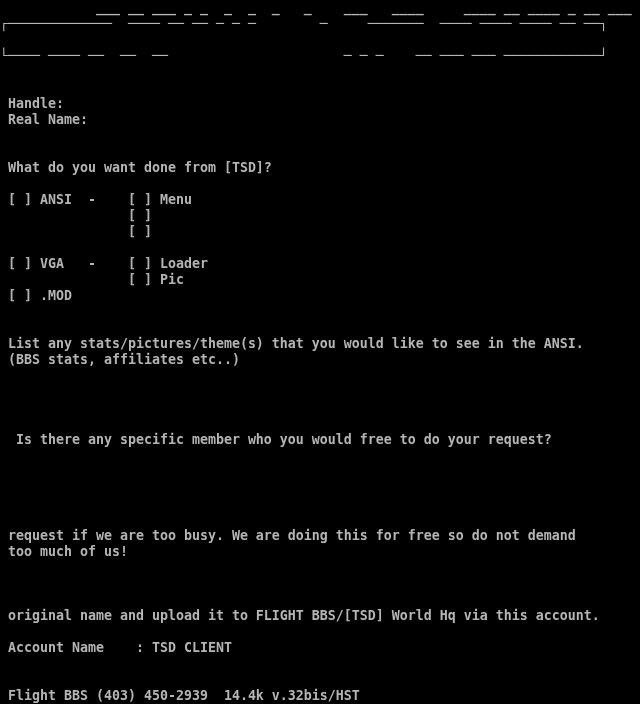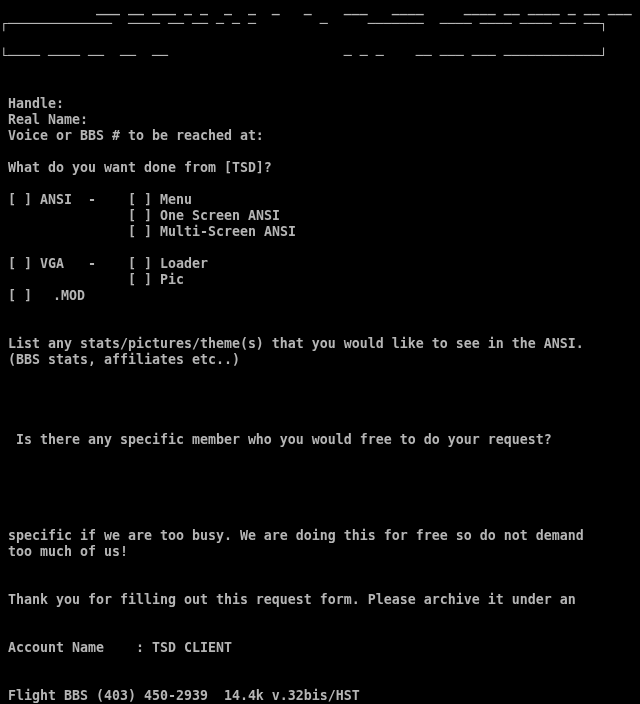--- a/index.html
+++ b/index.html
@@ -40,66 +40,63 @@
 
 <div class="screen" style="background: rgb(0, 0, 0); color: rgb(181, 181, 181);">
 
   <div class="row" style="top:0px">            ___ __ ___ _ _  _  _  _   _    ___   ____     ____ __ ____ _ __ ___</div>
 
   <div class="row" style="top:16px">┌─────────────  ──── ── ── ─ ─ ─        ─     ───────  ──── ──── ──── ── ──┐</div>
   <div class="row" style="top:48px">└──── ──── ──  ──  ──                      ─ ─ ─    ── ─── ─── ────────────┘</div>
 
   <div class="row" style="top:112px"> Real Name:</div>
   <div class="row" style="top:96px"> Handle:</div>
-  <div class="row" style="top:128px"> Voice or BBS # to be reached at:</div>
 
   <div class="row" style="top:160px"> What do you want done from [TSD]?</div>
 
   <div class="row" style="top:192px">
     <span class="cell" style="left:8px">[ ]</span>
     <span class="cell" style="left:40px">ANSI</span>
     <span class="cell" style="left:88px">-</span>
     <span class="cell" style="left:128px">[ ]</span>
     <span class="cell" style="left:160px">Menu</span>
   </div>
   <div class="row" style="top:208px">
     <span class="cell" style="left:128px">[ ]</span>
-    <span class="cell" style="left:160px">One Screen ANSI</span>
   </div>
   <div class="row" style="top:224px">
     <span class="cell" style="left:128px">[ ]</span>
-    <span class="cell" style="left:160px">Multi-Screen ANSI</span>
   </div>
 
   <div class="row" style="top:256px">
     <span class="cell" style="left:8px">[ ]</span>
     <span class="cell" style="left:40px">VGA</span>
     <span class="cell" style="left:88px">-</span>
     <span class="cell" style="left:128px">[ ]</span>
     <span class="cell" style="left:160px">Loader</span>
   </div>
   <div class="row" style="top:272px">
     <span class="cell" style="left:128px">[ ]</span>
     <span class="cell" style="left:160px">Pic</span>
   </div>
 
   <div class="row" style="top:288px">
     <span class="cell" style="left:8px">[ ]</span>
-    <span class="cell" style="left:53px">.MOD</span>
+    <span class="cell" style="left:40px">.MOD</span>
   </div>
 
   <div class="row" style="top:336px"> List any stats/pictures/theme(s) that you would like to see in the ANSI.</div>
   <div class="row" style="top:352px"> (BBS stats, affiliates etc..)</div>
 
   <div class="row" style="top:432px">  Is there any specific member who you would free to do your request?</div>
 
-  <div class="row" style="top:528px"> specific if we are too busy. We are doing this for free so do not demand</div>
+  <div class="row" style="top:528px"> request if we are too busy. We are doing this for free so do not demand</div>
   <div class="row" style="top:544px"> too much of us!</div>
 
-  <div class="row" style="top:592px"> Thank you for filling out this request form. Please archive it under an</div>
+  <div class="row" style="top:608px"> original name and upload it to FLIGHT BBS/[TSD] World Hq via this account.</div>
 
   <div class="row" style="top:640px">
     <span class="cell" style="left:8px">Account Name    :</span>
     <span class="cell" style="left:152px">TSD CLIENT</span>
   </div>
 
   <div class="row" style="top:688px"> Flight BBS (403) 450-2939  14.4k v.32bis/HST</div>
 
 </div>
 

